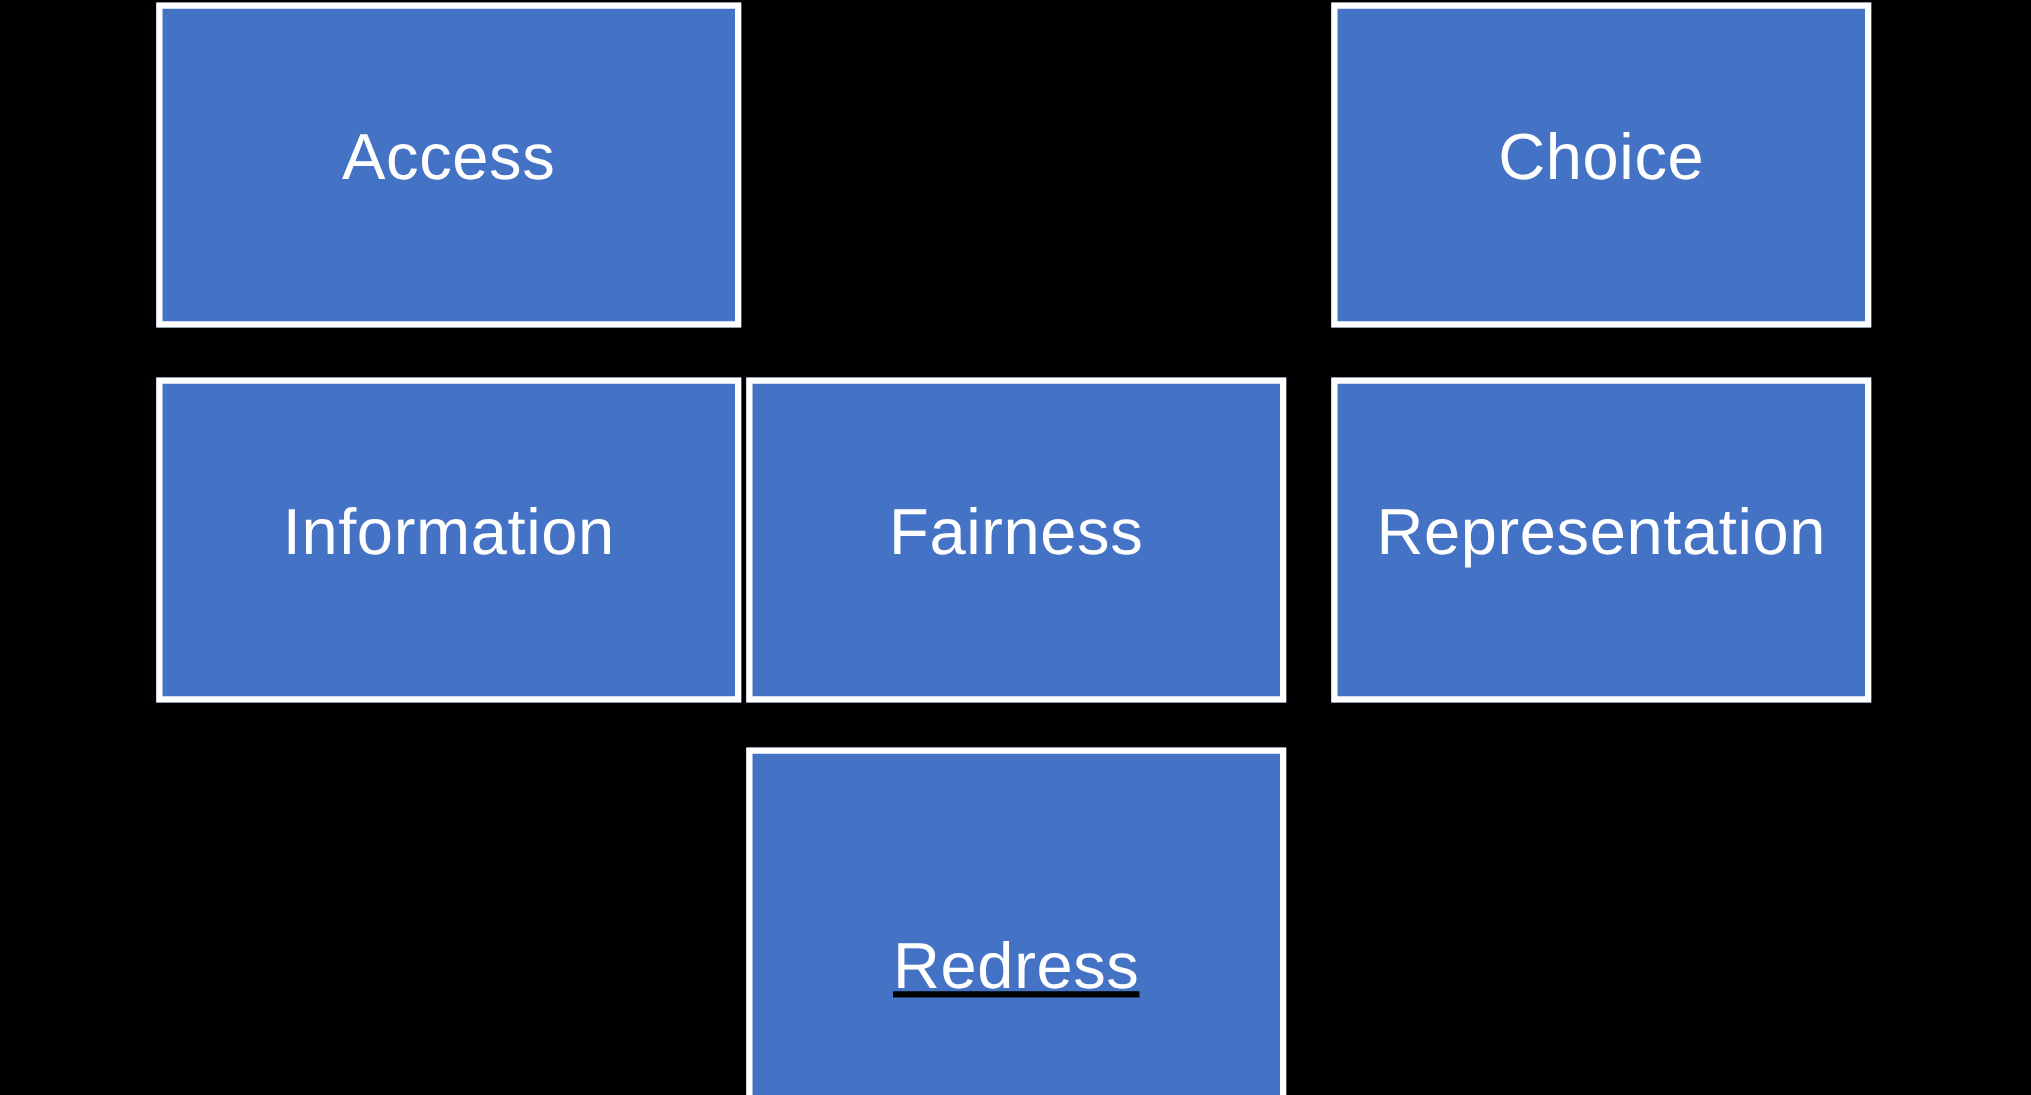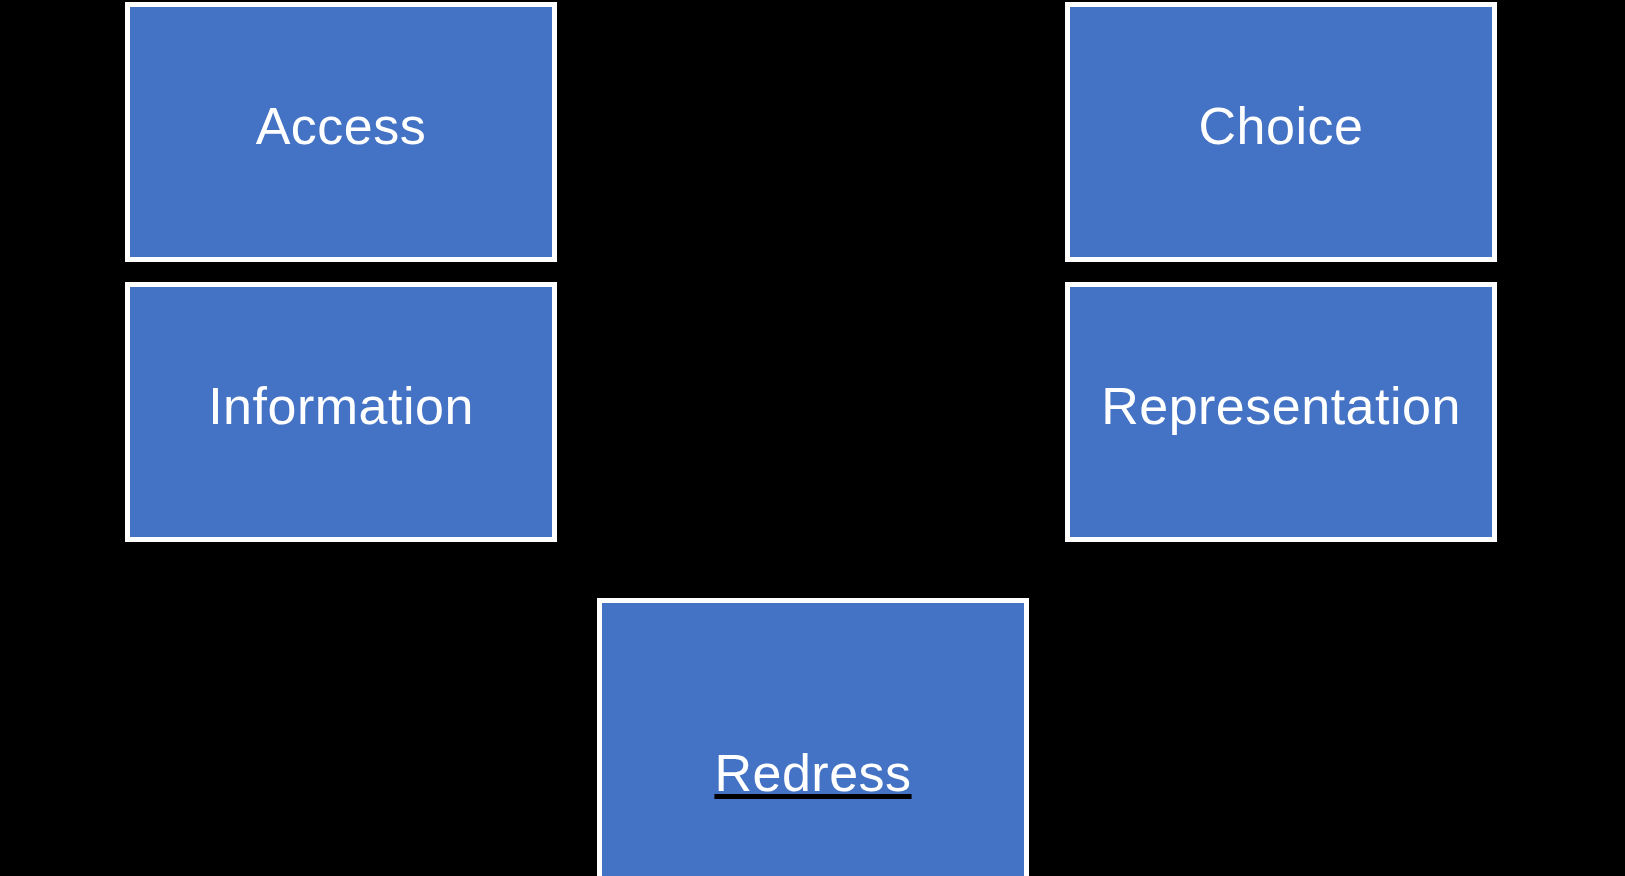--- a/index.html
+++ b/index.html
@@ -27,46 +27,49 @@
   .box .label {
     color: var(--box-text, #ffffff);
     font-size: 52px;
     font-weight: 400;
     letter-spacing: 0.5px;
     white-space: nowrap;
     
     transform: translateY(-6px);
   }
   
-  .c1 { left: 125px;  width: 432px; }
+  .c1 { left: 125px;  width: 468px; }
   .c2 { left: 597px;  width: 432px; }
   .c3 { left: 1065px; width: 432px; }
   
   .r1 { top: 2px;   height: 260px; }
-  .r2 { top: 282px; height: 260px; }
+  .r2 { top: 302px; height: 260px; }
   .r3 { top: 598px; height: 361px; text-decoration: underline; }
 </style>
 </head>
 <body>
 
 <div class="stage">
 
   <div class="box r1 c1">
     <span class="label">Access</span>
   </div>
 
 
   <div class="box r1 c3">
     <span class="label">Choice</span>
   </div>
 
   <div class="box r2 c1">
     <span class="label">Information</span>
   </div>
 
+  <div class="box r2 c2">
+    <span class="label">Fairness</span>
+  </div>
 
   <div class="box r2 c3">
     <span class="label">Representation</span>
   </div>
 
   <div class="box r3 c2">
     <span class="label">Redress</span>
   </div>
 
 </div>

